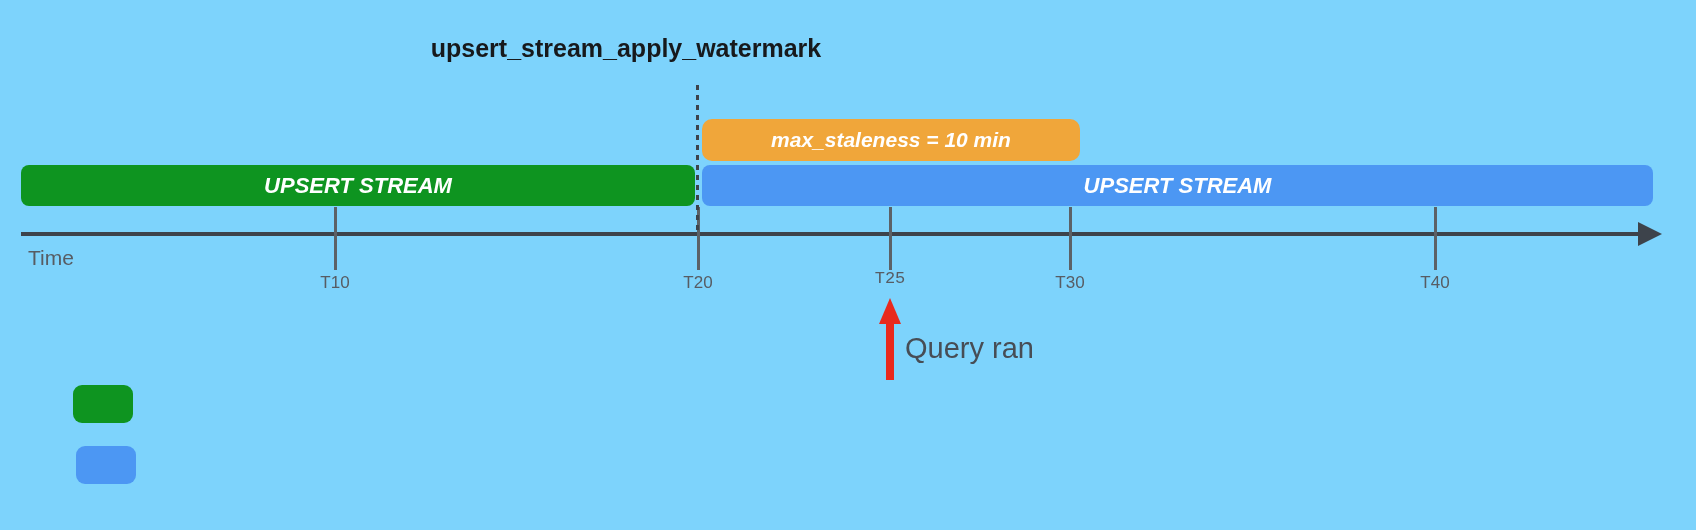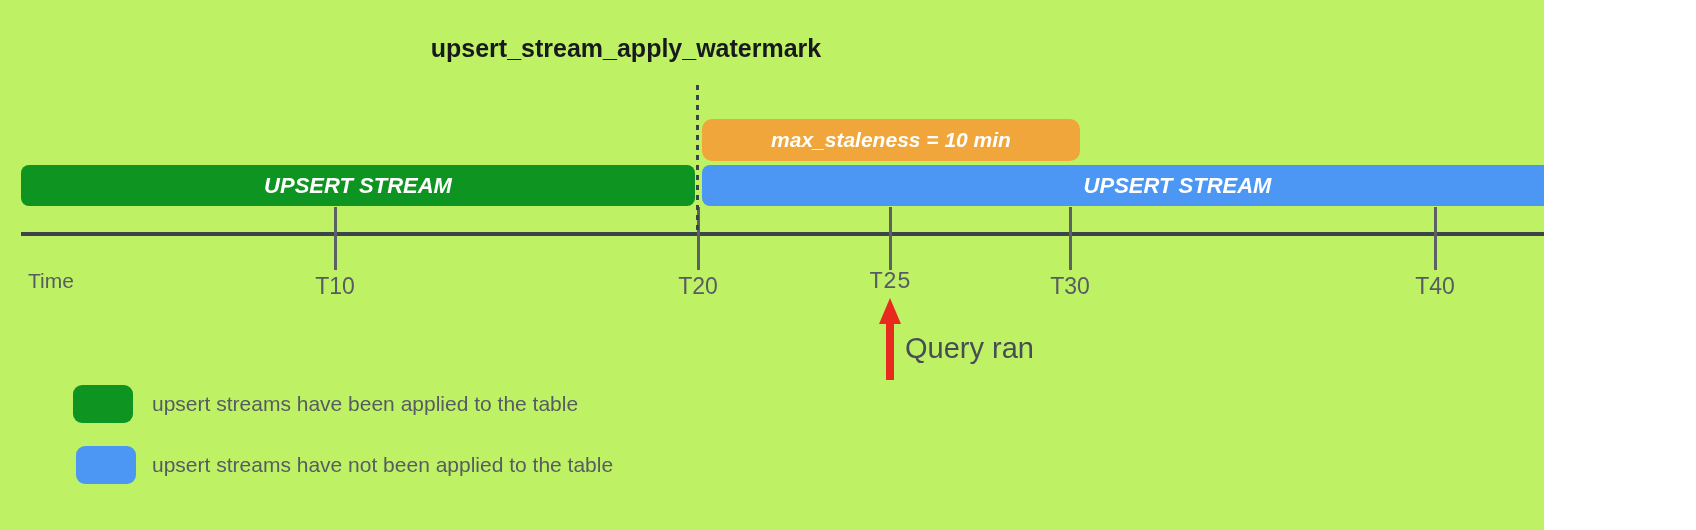--- a/index.html
+++ b/index.html
@@ -2,21 +2,21 @@
 <html style="--c-green: #0E9420; --c-blue: #4C97F3; --c-orange: #F0A63A; --c-axis: #3D434B; --c-tick: #5C6166; --c-muted: #575C63; --c-red: #E8291D; --c-title: #17191C;"><head>
 <meta charset="utf-8">
 <style>
   :root{
     --c-green:#0E9420; --c-blue:#4C97F3; --c-orange:#F0A63A;
     --c-axis:#3D434B; --c-tick:#5C6166; --c-muted:#575C63;
     --c-red:#E8291D; --c-title:#17191C;
   }
   html,body{margin:0;padding:0;background:#fff;}
   .canvas{
-    position:relative;width:1544px;height:530px;background:#bef264;
+    position:relative;width:1696px;height:530px;background:#7dd3fc;
     overflow:hidden;font-family:"Liberation Sans",sans-serif;
   }
   .title{
     position:absolute;left:626px;top:34px;transform:translateX(-50%);
     font-size:25px;font-weight:bold;color:var(--c-title);white-space:nowrap;
   }
   .watermark-line{
     position:absolute;left:696px;top:85px;width:3px;height:148px;z-index:1;
     background:repeating-linear-gradient(to bottom,var(--c-axis) 0 5px,transparent 5px 10px);
   }
@@ -27,26 +27,26 @@
   .bar-label{white-space:nowrap;}
   .bar-applied{left:21px;top:165px;width:674px;height:41px;border-radius:8px;background:var(--c-green);font-size:22px;}
   .bar-pending{left:702px;top:165px;width:951px;height:41px;border-radius:8px;background:var(--c-blue);font-size:22px;}
   .bar-staleness{left:702px;top:119px;width:378px;height:42px;border-radius:10px;background:var(--c-orange);font-size:21px;}
   .axis-line{position:absolute;left:21px;top:232px;width:1622px;height:4px;background:var(--c-axis);z-index:0;}
   .axis-arrowhead{
     position:absolute;left:1638px;top:222px;width:0;height:0;z-index:0;
     border-top:12px solid transparent;border-bottom:12px solid transparent;
     border-left:24px solid var(--c-axis);
   }
-  .time-label{position:absolute;left:28px;top:246px;font-size:21px;color:var(--c-muted);margin-top:23px;}
+  .time-label{position:absolute;left:28px;top:246px;font-size:21px;color:var(--c-muted);}
   .tick{position:absolute;top:207px;width:0;height:63px;z-index:0;}
   .tick-line{position:absolute;left:-1.5px;top:0;width:3px;height:63px;background:var(--c-tick);}
   .tick-label{
     position:absolute;top:66px;left:0;transform:translateX(-50%);
-    font-size:23px;color:var(--c-muted);white-space:nowrap;
+    font-size:17px;color:var(--c-muted);white-space:nowrap;
   }
   .tick-t25 .tick-label{top:62px;font-family:Liberation Mono, monospace;}
   .query-arrow-head{
     position:absolute;left:879px;top:298px;width:0;height:0;
     border-left:11px solid transparent;border-right:11px solid transparent;
     border-bottom:26px solid var(--c-red);
   }
   .query-arrow-shaft{position:absolute;left:886px;top:321px;width:8px;height:59px;background:var(--c-red);}
   .query-label{position:absolute;left:905px;top:332px;font-size:29px;color:#474D55;}
   .legend-swatch{position:absolute;width:60px;height:38px;border-radius:9px;}
@@ -100,18 +100,16 @@
   <div class="tick tick-t40" style="left:1435px">
     <div class="tick-line"></div>
     <div class="tick-label">T40</div>
   </div>
 
   <div class="query-arrow-head"></div>
   <div class="query-arrow-shaft"></div>
   <div class="query-label">Query ran</div>
 
   <div class="legend-swatch green" style="background: rgb(14, 148, 32);"></div>
-  <div class="legend-text row1">upsert streams have been applied to the table</div>
 
   <div class="legend-swatch blue" style="background: rgb(76, 151, 243);"></div>
-  <div class="legend-text row2">upsert streams have not been applied to the table</div>
 
 </div>
 
 </body></html>

